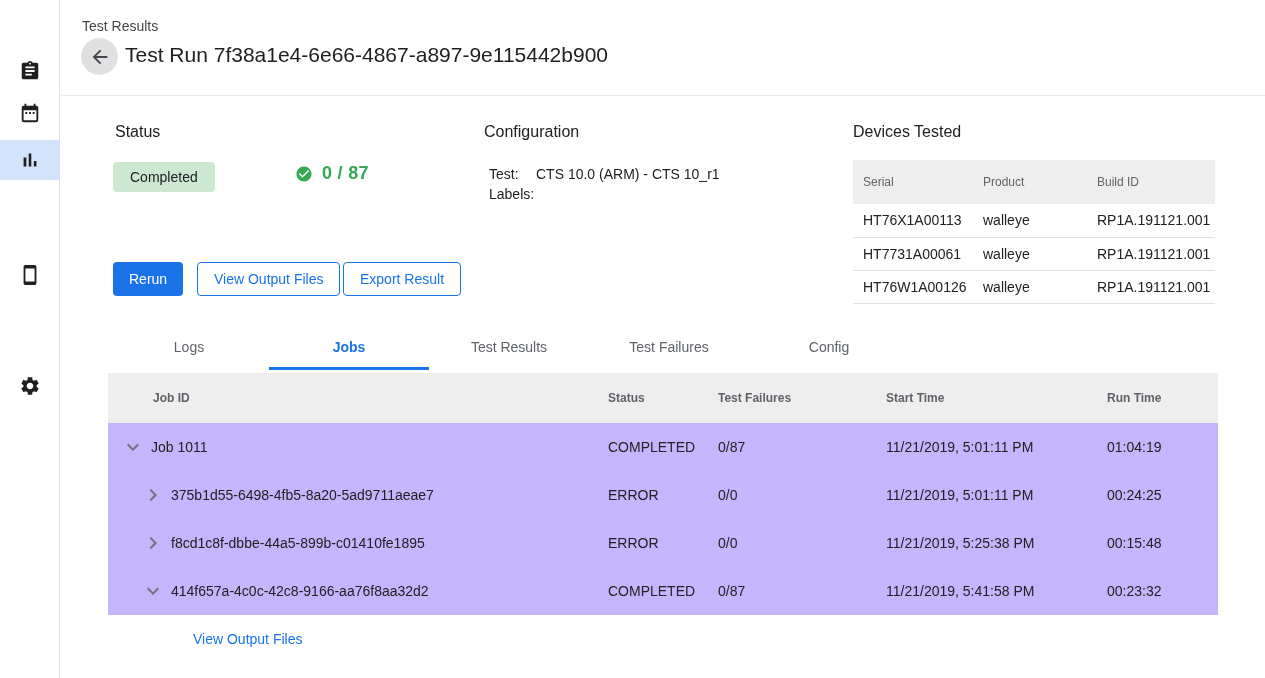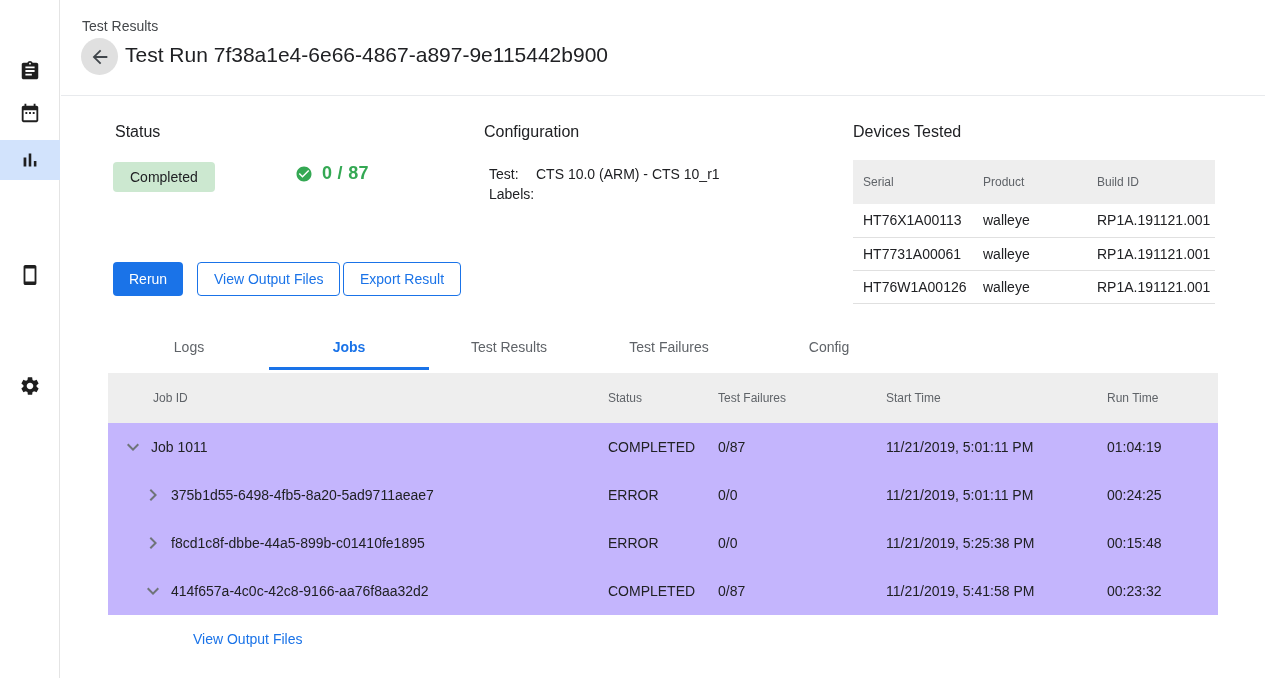--- a/index.html
+++ b/index.html
@@ -72,21 +72,21 @@
   
   .tab-bar { position:absolute; left:109px; top:323px; height:47px; display:flex; }
   .tab { width:160px; display:flex; align-items:center; justify-content:center;
          font-size:14px; color:#5f6368; cursor:pointer; }
   .tab.active { color:var(--primary,#1a73e8); font-weight:700;
                 box-shadow:inset 0 -3px 0 var(--primary,#1a73e8); }
 
   
   .jobs-table { position:absolute; left:108px; top:373px; width:1110px; }
   .jgrid { display:grid; grid-template-columns:500px 110px 168px 221px 1fr; align-items:center; }
-  .jheader { height:50px; background:#eeeeee; font-size:12px; color:#5f6368; }
+  .jheader { height:50px; background:#eeeeee; font-size:12px; color:#5f6368;font-weight:bold; }
   .jheader > div:first-child { padding-left:45px; }
   .jrow { height:48px; font-size:14px; color:#202124; background:#c4b5fd; }
   .id-cell { display:flex; align-items:center; }
   .indent-0 { padding-left:13px; }
   .indent-1 { padding-left:33px; }
   .chev { width:24px; height:24px; margin-right:6px; cursor:pointer; flex:none; }
   .chev svg { width:24px; height:24px; fill:#6f7479; }
   .jcell, .jid { white-space:nowrap; }
   .jobs-link { position:absolute; left:85px; top:258px; font-size:14px;
                color:var(--primary,#1a73e8); cursor:pointer; background:none; border:none;

